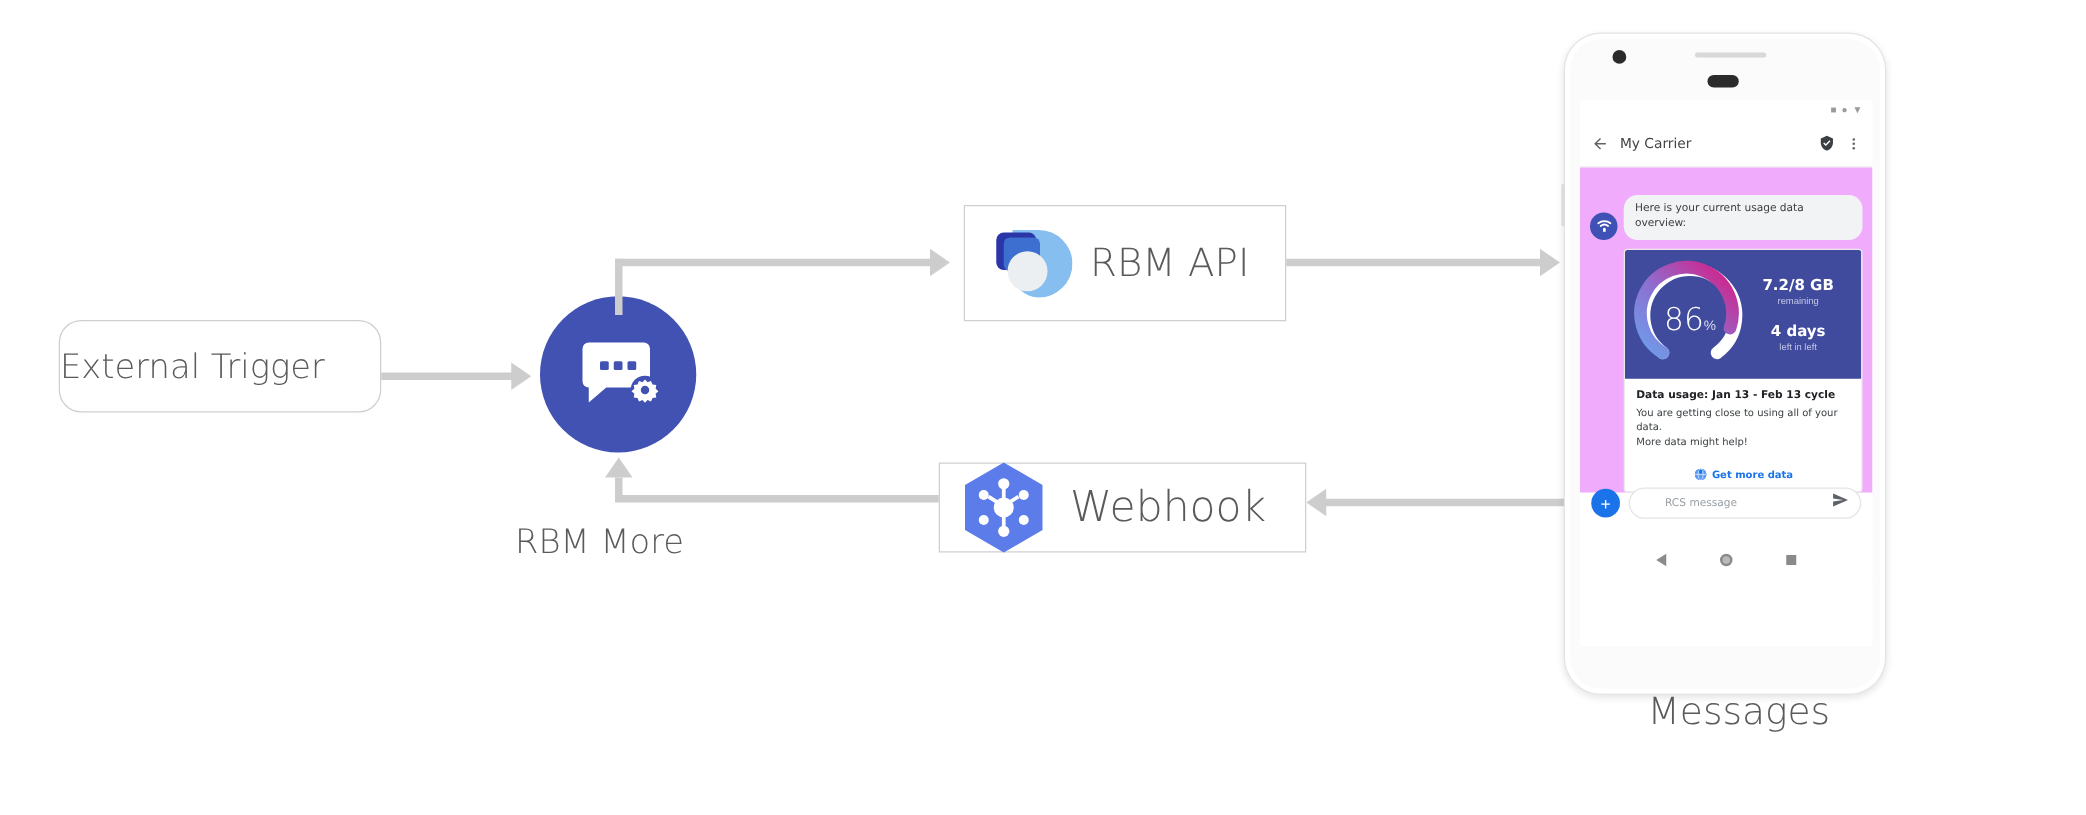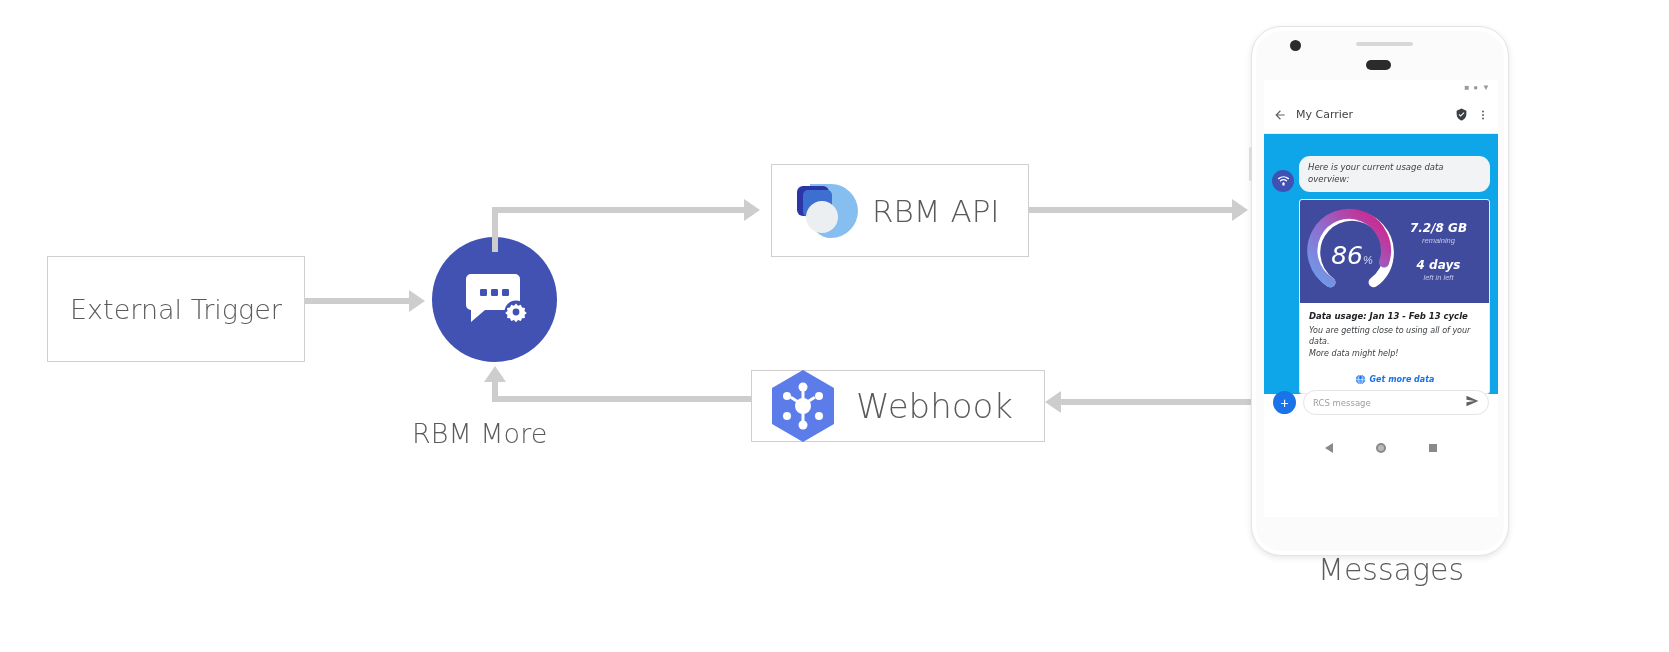--- a/index.html
+++ b/index.html
@@ -115,21 +115,21 @@
   
   #app-bar {
     height: 38px; display: flex; align-items: center;
     padding: 0 9px; gap: 9px; background: #ffffff;
     border-bottom: 1px solid #ececec;
   }
   #app-bar-title { font-size: 11px; color: #444; flex: 1; font-family: "DejaVu Sans", sans-serif;}
   .appbar-icon { color: #5f6368; display:flex; align-items:center; }
 
   
-  #conversation { padding: 22px 0 0 0; background: #0ea5e9; font-style: italic; }
+  #conversation { padding: 22px 0 0 0; background: #f0abfc; }
   #message-row { display: flex; align-items: flex-end; padding: 0 8px; gap: 5px; }
   #agent-avatar {
     width: 22px; height: 22px; border-radius: 50%;
     background: #3f51b5; flex: none;
     display: flex; align-items: center; justify-content: center;
   }
   #message-bubble {
     background: #f1f3f4; border-radius: 11px;
     padding: 6px 9px; font-size: 8.5px; line-height: 1.4; color: #3c4043;
     font-family: "DejaVu Sans", sans-serif;
@@ -186,40 +186,40 @@
     width: 23px; height: 23px; border-radius: 50%;
     background: #1a73e8; color: #fff; flex: none;
     display: flex; align-items: center; justify-content: center;
     font-size: 14px; line-height: 1;
   }
   #composer-field {
     flex: 1; height: 25px; border: 1px solid #e4e4e4;
     border-radius: 13px; display: flex; align-items: center;
     padding: 0 9px; justify-content: space-between; background:#fff;
   }
-  #composer-placeholder { font-size: 8.5px; color: #9aa0a6; font-family: "DejaVu Sans", sans-serif;}
+  #composer-placeholder { font-size: 8.5px; color: #9aa0a6; font-family: "DejaVu Sans", sans-serif; margin-left: 19px;}
 
   
   #nav-bar {
     position: absolute; left: 0; bottom: 8px; width: 100%;
     display: flex; align-items: center; justify-content: space-around;
     padding: 0 40px;
   }
   .nav-back { width: 0; height: 0; border-top: 5px solid transparent;
     border-bottom: 5px solid transparent; border-right: 8px solid #8a8a8a; }
   .nav-home { width: 10px; height: 10px; border-radius: 50%;
     background: #b9b9b9; border: 2px solid #8a8a8a; }
   .nav-recent { width: 8px; height: 8px; background: #8a8a8a; }
 </style>
 </head>
 <body>
 
 <div id="canvas">
 
-  <div class="node-box" id="external-trigger-box" style="left:47px; top:256px; width:258px; height:106px; justify-content:center;">
+  <div class="node-box" id="external-trigger-box" style="left:47px; top:256px; width:258px; height:74px; justify-content:flex-start;border-radius:18px;">
     <span class="node-label" style="font-size:27px;">External Trigger</span>
   </div>
 
   <div class="line-h" style="left:305px; top:298px; width:105px;"></div>
   <div class="arrow-r" style="left:409px; top:290px;"></div>
 
   <div id="rbm-agent-circle">
     <svg width="64" height="60" viewBox="0 0 64 60">
       <path d="M8 4 h44 a5 5 0 0 1 5 5 v26 a5 5 0 0 1 -5 5 h-30 l-14 12 v-12 h0 a5 5 0 0 1 -5 -5 v-26 a5 5 0 0 1 5 -5 z" fill="#ffffff"></path>
       <rect x="17" y="19" width="7" height="7" rx="1.2" fill="#4152b3"></rect>

